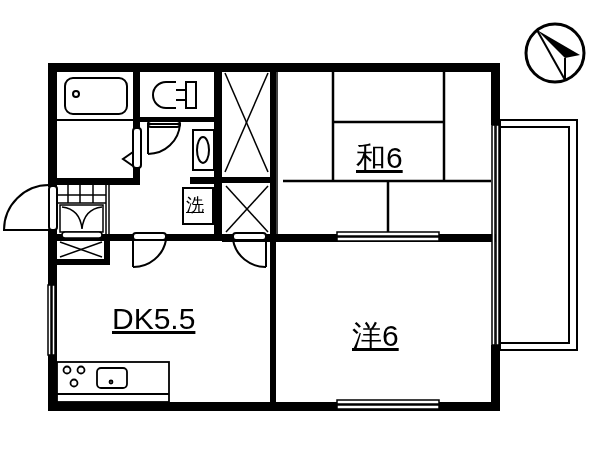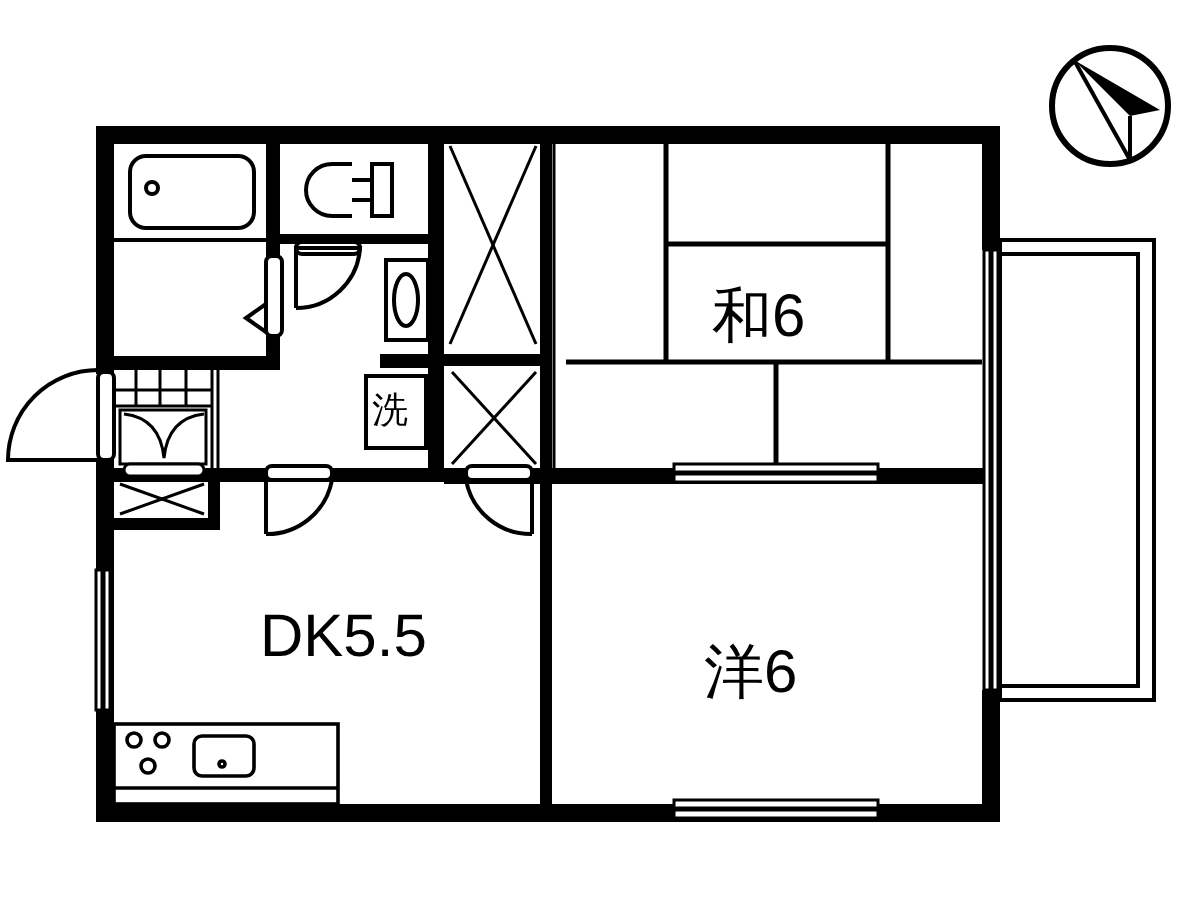--- a/index.html
+++ b/index.html
@@ -1,18 +1,18 @@
 <!DOCTYPE html>
 <html><head>
   <meta charset="utf-8">
   <style>
     html, body { margin: 0; padding: 0; background: #ffffff; }
     body { width: 600px; height: 450px; position: relative; overflow: hidden; }
     #plan { position: absolute; left: 0; top: 0; width: 600px; height: 450px; }
-    .lbl { position: absolute; font-family: "Liberation Sans", "DejaVu Sans", sans-serif; color: #000; white-space: nowrap; }
+    .lbl { position: absolute; font-family: "Liberation Sans", "DejaVu Sans", sans-serif; color: #000; white-space: nowrap; text-decoration: underline; }
     .lbl-big { font-size: 30px; }
     .lbl-wash { font-size: 18px; font-family: "DejaVu Sans", sans-serif; }
   </style>
 </head>
 <body>
 
 <svg id="plan" viewBox="0 0 600 450" xmlns="http://www.w3.org/2000/svg">
 
   <g fill="#000">
     <rect x="48" y="63" width="452" height="9"></rect>
@@ -158,14 +158,14 @@
   <g>
     <circle cx="555" cy="53" r="29" fill="#fff" stroke="#000" stroke-width="3"></circle>
     <polygon points="537,30 580,55 565,58" fill="#000"></polygon>
     <line x1="537" y1="30" x2="565" y2="80" stroke="#000" stroke-width="2"></line>
     <line x1="565" y1="58" x2="565" y2="80" stroke="#000" stroke-width="2"></line>
   </g>
 </svg>
 
 <span class="lbl lbl-big" style="left:356px; top:138px;">和6</span>
 <span class="lbl lbl-big" style="left:352px; top:316px;">洋6</span>
-<span class="lbl lbl-big" style="left:130px; top:302px;">DK5.5</span>
+<span class="lbl lbl-big" style="left:112px; top:302px;">DK5.5</span>
 <span class="lbl lbl-wash" style="left:186px; top:193px;">洗</span>
 
 </body></html>

